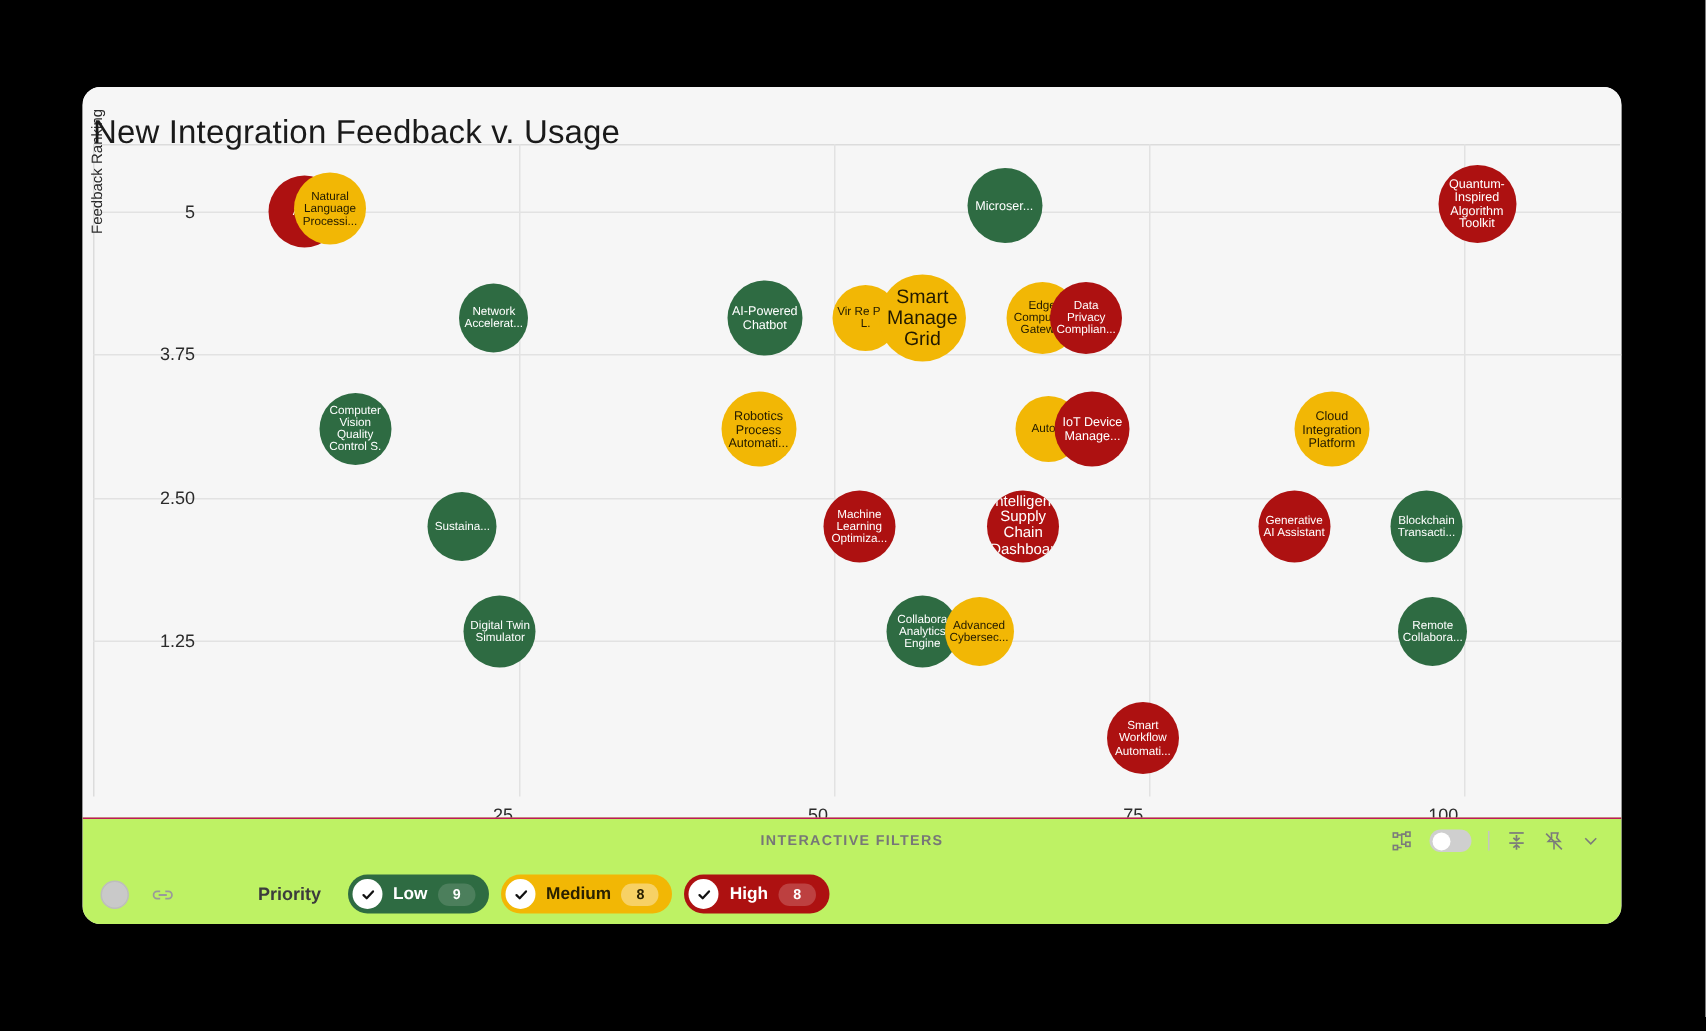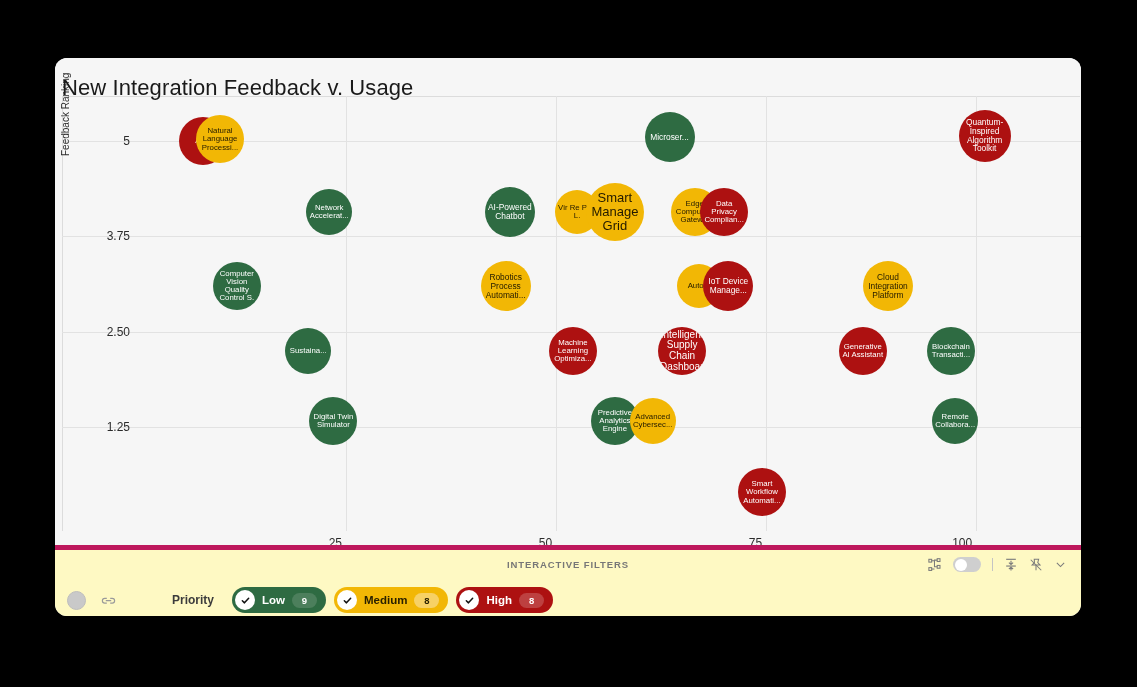--- a/index.html
+++ b/index.html
@@ -82,22 +82,22 @@
     overflow:hidden;
     padding:2px;
   }
   .bubble span{display:block;width:100%;}
   .bubble.lowpri{background:#2e6b42;color:#ffffff;}
   .bubble.medpri{background:#f2b705;color:#221a00;}
   .bubble.highpri{background:#ad1111;color:#ffffff;}
   
   .footer{
     position:absolute;left:0;top:487px;width:1026px;height:71px;
-    background:#fef9c3;
-    border-top:5px solid #be185d;
+    background:#bef264;
+    border-top:1px solid #be185d;
   }
   .footer-title{
     position:absolute;top:9px;left:0;width:1026px;
     text-align:center;
     font-size:9.5px;font-weight:bold;letter-spacing:.9px;
     color:#777777;
   }
   .footer-right{
     position:absolute;right:14px;top:7px;
     display:flex;align-items:center;gap:11px;
@@ -248,21 +248,21 @@
           <div class="bubble highpri" style="width: 48px; height: 48px; left: 776.754px; top: 231.066px; font-size: 7.8px; z-index: 28;">
             <span>Generative AI Assistant</span>
           </div>
           <div class="bubble lowpri" style="width: 48px; height: 48px; left: 864.973px; top: 231.066px; font-size: 7.8px; z-index: 29;">
             <span>Blockchain Transacti...</span>
           </div>
           <div class="bubble lowpri" style="width: 48px; height: 48px; left: 247.442px; top: 301.368px; font-size: 7.8px; z-index: 30;">
             <span>Digital Twin Simulator</span>
           </div>
           <div class="bubble lowpri" style="width: 48px; height: 48px; left: 528.902px; top: 301.368px; font-size: 7.8px; z-index: 31;">
-            <span>Predictive Analytics Engine</span>
+            <span>Collabora Analytics Engine</span>
           </div>
           <div class="bubble medpri" style="width: 46px; height: 46px; left: 567.71px; top: 302.368px; font-size: 7.8px; z-index: 32;">
             <span>Advanced Cybersec...</span>
           </div>
           <div class="bubble lowpri" style="width: 46px; height: 46px; left: 870.174px; top: 302.368px; font-size: 7.8px; z-index: 33;">
             <span>Remote Collabora...</span>
           </div>
           <div class="bubble highpri" style="width: 48px; height: 48px; left: 675.933px; top: 372.434px; font-size: 7.8px; z-index: 34;">
             <span>Smart Workflow Automati...</span>
           </div>

